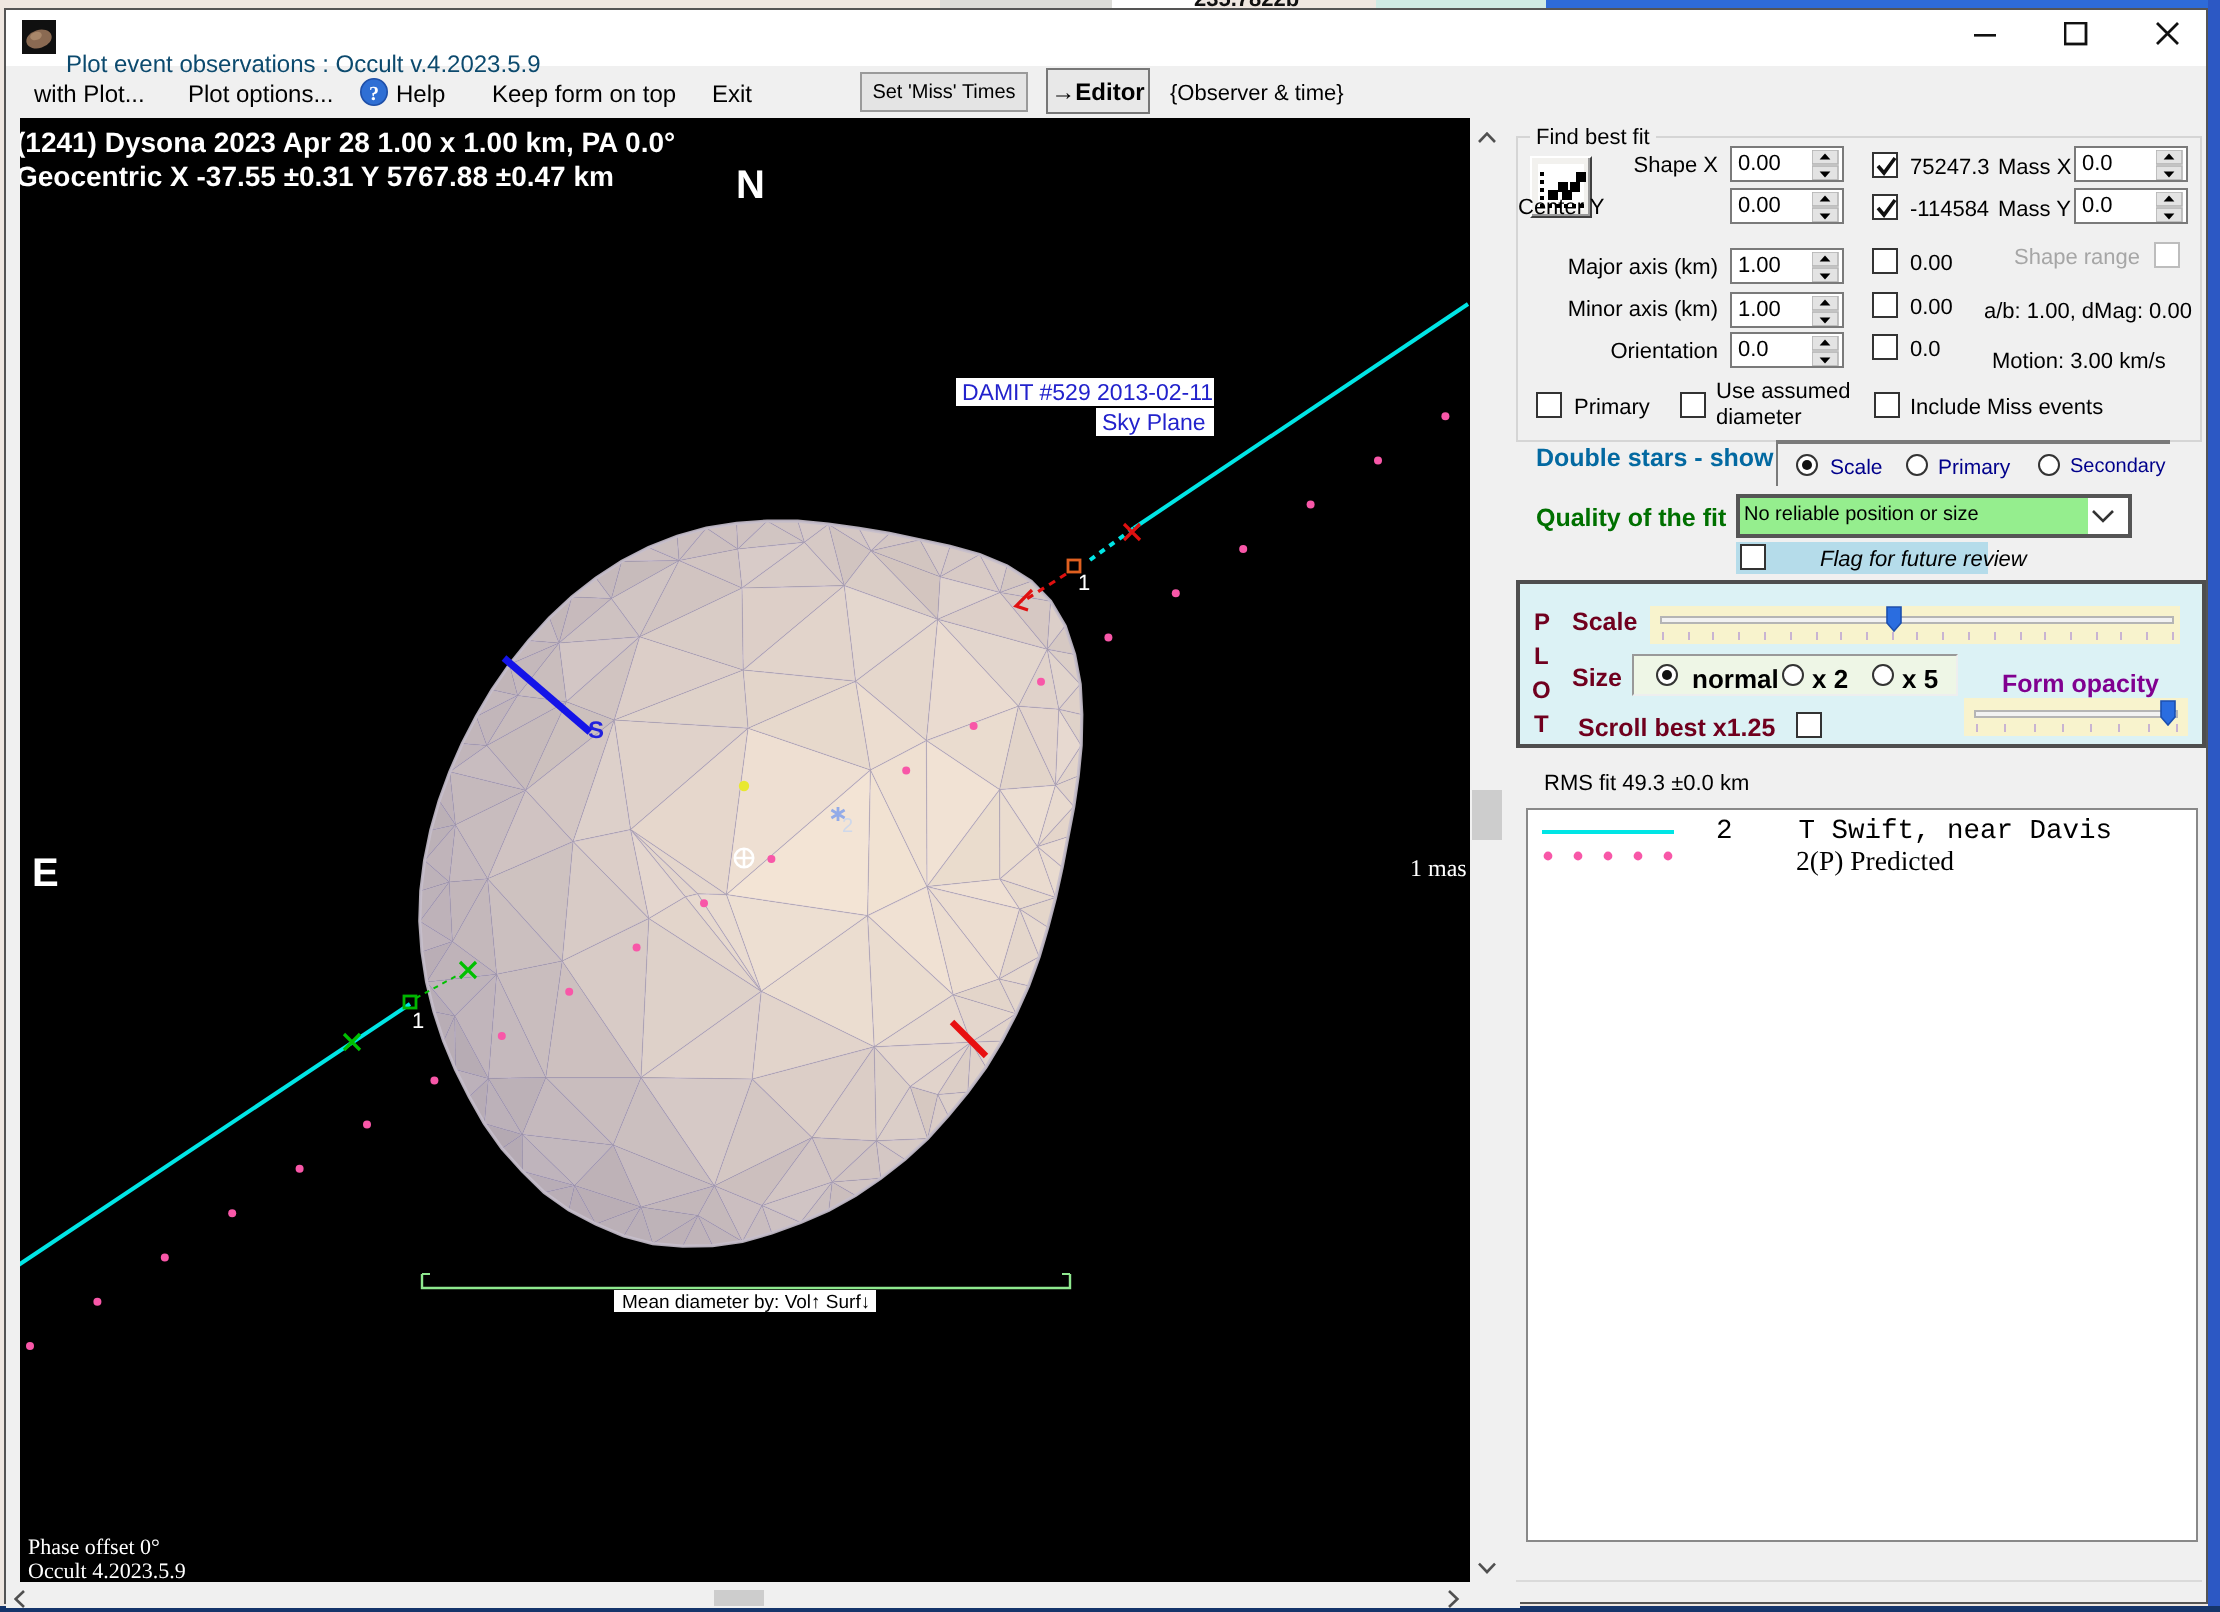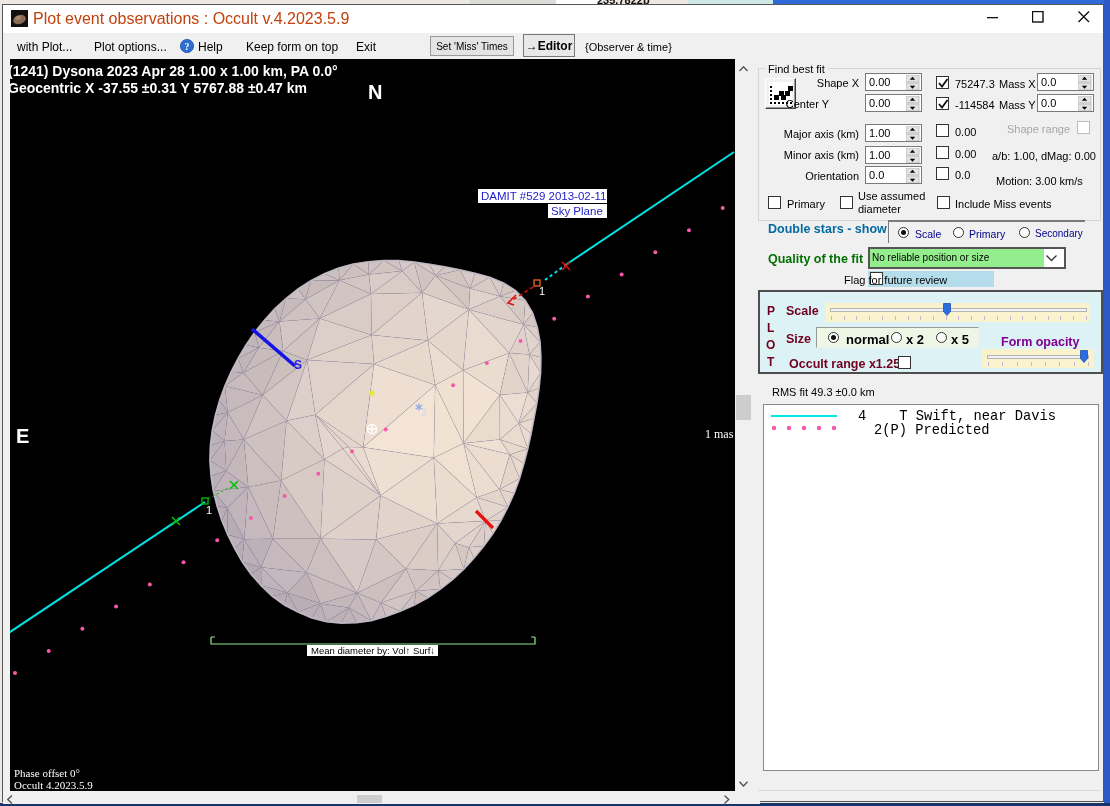--- a/index.html
+++ b/index.html
@@ -23,21 +23,21 @@
 <div class="abs" style="left:0;top:803px;width:1110px;height:3px;background:#15356b"></div>
 
 <div class="abs" style="left:2px;top:4px;width:1102px;height:798px;background:#f0f0f0;border:1px solid #555"></div>
 
 <div class="abs" style="left:3px;top:5px;width:1100px;height:28px;background:#fff"></div>
 <svg class="abs" style="left:11px;top:10px" width="17" height="17">
     <rect width="17" height="17" fill="#101010"></rect>
     <ellipse cx="8.5" cy="9.5" rx="6.5" ry="4.5" fill="#8a6a52" transform="rotate(-18 8.5 9.5)"></ellipse>
     <ellipse cx="7" cy="8" rx="3" ry="2" fill="#a8876a" transform="rotate(-18 7 8)"></ellipse>
   </svg>
-<div class="abs" style="left:33px;top:10px;font-size:16px;color:#c2410c">Plot event observations : Occult v.4.2023.5.9</div>
+<div class="abs" style="left:33px;top:25px;font-size:12px;color:#0c4a6e">Plot event observations : Occult v.4.2023.5.9</div>
 <svg class="abs" style="left:987px;top:17px" width="12" height="2">
     <rect width="11" height="1.3" fill="#111"></rect>
   </svg>
 <svg class="abs" style="left:1032px;top:11px" width="12" height="12">
     <rect x="0.5" y="0.5" width="10.5" height="10.5" fill="none" stroke="#111" stroke-width="1.4"></rect>
   </svg>
 <svg class="abs" style="left:1078px;top:11px" width="12" height="12">
     <path d="M0.5 0.5 L11 11 M11 0.5 L0.5 11" stroke="#111" stroke-width="1.4"></path>
   </svg>
 
@@ -359,21 +359,21 @@
         <rect x="20" y="23" width="2" height="2"></rect>
         <rect x="24" y="23" width="2" height="2"></rect>
         <rect x="8" y="16" width="5" height="5"></rect>
         <rect x="13" y="12" width="5" height="5"></rect>
         <rect x="15" y="16" width="5" height="5"></rect>
         <rect x="19" y="12" width="5" height="5"></rect>
         <rect x="22" y="7" width="5" height="5"></rect>
       </g>
     </svg></div>
 <div class="lbl" style="left:759px;top:77px;width:100px;text-align:right">Shape X</div>
-<div class="lbl" style="left:729px;top:98px;width:100px;text-align:right">Center Y</div>
+<div class="lbl" style="left:759px;top:98px;width:100px;">Center Y</div>
 <div class="lbl" style="left:759px;top:128px;width:100px;text-align:right">Major axis (km)</div>
 <div class="lbl" style="left:759px;top:149px;width:100px;text-align:right">Minor axis (km)</div>
 <div class="lbl" style="left:759px;top:170px;width:100px;text-align:right">Orientation</div>
 
 <div class="fld" style="left:865px;top:73px">0.00<span class="spin">
       <svg width="14" height="15" style="position:absolute;left:0;top:0">
         <rect x="0" y="0" width="13" height="7" fill="#e3e3e3" stroke="#b5b5b5" stroke-width="0.8"></rect>
         <rect x="0" y="8" width="13" height="7" fill="#e3e3e3" stroke="#b5b5b5" stroke-width="0.8"></rect>
         <path d="M3.8 4.8 L6.5 1.8 L9.2 4.8 Z" fill="#000"></path>
         <path d="M3.8 10.8 L6.5 13.8 L9.2 10.8 Z" fill="#000"></path>
@@ -471,21 +471,21 @@
 <div class="lbl bold" style="left:768px;top:252px;font-size:12.5px;color:#007000">Quality of the fit</div>
 <div class="abs" style="left:868px;top:247px;width:198px;height:22px;background:#fff;border:2px solid #555"></div>
 <div class="abs" style="left:870px;top:249px;width:174px;height:18px;background:#95ee8e"></div>
 <div class="lbl" style="left:872px;top:252px;font-size:10px">No reliable position or size</div>
 <svg class="abs" style="left:1046px;top:255px" width="11" height="7">
     <path d="M0.5 0.5 L5.5 5.5 L10.5 0.5" fill="none" stroke="#333" stroke-width="1.3"></path>
   </svg>
 
 <div class="abs" style="left:868px;top:271px;width:126px;height:16px;background:#b5dcea"></div>
 <div class="cb" style="left:870px;top:272px;width:13px;height:13px"></div>
-<div class="lbl" style="left:844px;top:274px;font-size:11px;">Flag for future review</div>
+<div class="lbl" style="left:910px;top:274px;font-size:11px;font-style:italic">Flag for future review</div>
 
 <div class="abs" style="left:758px;top:290px;width:345px;height:84px;background:#dcf2f5;border:2px solid #4e4e4e"></div>
 <div class="lbl bold" style="left:767px;top:304px;color:#70001e;font-size:12px">P</div>
 <div class="lbl bold" style="left:767px;top:321px;color:#70001e;font-size:12px">L</div>
 <div class="lbl bold" style="left:766px;top:338px;color:#70001e;font-size:12px">O</div>
 <div class="lbl bold" style="left:767px;top:355px;color:#70001e;font-size:12px">T</div>
 <div class="lbl bold" style="left:786px;top:304px;color:#70001e;font-size:12.5px">Scale</div>
 <div class="abs" style="left:825px;top:303px;width:265px;height:19px;background:#f8f3cd"></div>
 <div class="abs" style="left:830px;top:308px;width:257px;height:4px;background:#f2f2f2;border:1px solid #b5b5b5"></div>
 <svg class="abs" style="left:943px;top:303px" width="8" height="13">
@@ -527,31 +527,31 @@
     <path d="M0.5 0.5 H7.5 V8.5 L4 12.5 L0.5 8.5 Z" fill="#2a6de0" stroke="#1b4fb0" stroke-width="0.8"></path>
   </svg>
 <div class="abs" style="left:988px;top:362px;width:1px;height:3.5px;background:#c9b4d2"></div>
 <div class="abs" style="left:1002px;top:362px;width:1px;height:3.5px;background:#c9b4d2"></div>
 <div class="abs" style="left:1017px;top:362px;width:1px;height:3.5px;background:#c9b4d2"></div>
 <div class="abs" style="left:1031px;top:362px;width:1px;height:3.5px;background:#c9b4d2"></div>
 <div class="abs" style="left:1045px;top:362px;width:1px;height:3.5px;background:#c9b4d2"></div>
 <div class="abs" style="left:1059px;top:362px;width:1px;height:3.5px;background:#c9b4d2"></div>
 <div class="abs" style="left:1074px;top:362px;width:1px;height:3.5px;background:#c9b4d2"></div>
 <div class="abs" style="left:1088px;top:362px;width:1px;height:3.5px;background:#c9b4d2"></div>
-<div class="lbl bold" style="left:789px;top:357px;color:#70001e;font-size:12.5px">Occult range x1.25</div>
+<div class="lbl bold" style="left:789px;top:357px;color:#70001e;font-size:12.5px">Scroll best x1.25</div>
 <div class="cb" style="left:898px;top:356px"></div>
 
 <div class="lbl" style="left:772px;top:386px">RMS fit 49.3 ±0.0 km</div>
 
 <div class="abs" style="left:763px;top:404px;width:336px;height:367px;background:#fff;border:1px solid #898989"></div>
 <div class="abs" style="left:771px;top:415px;width:66px;height:2px;background:#00e5e5"></div>
-<div class="abs" style="left:858px;top:409px;font-family:'Liberation Mono',monospace;font-size:13.75px;white-space:pre">4    T Swift, near Davis</div>
+<div class="abs" style="left:858px;top:409px;font-family:'Liberation Mono',monospace;font-size:13.75px;white-space:pre">2    T Swift, near Davis</div>
 <svg class="abs" style="left:771px;top:425px" width="70" height="6">
     <g fill="#f857a8">
       <circle cx="3" cy="3" r="2.2"></circle>
       <circle cx="18" cy="3" r="2.2"></circle>
       <circle cx="33" cy="3" r="2.2"></circle>
       <circle cx="48" cy="3" r="2.2"></circle>
       <circle cx="63" cy="3" r="2.2"></circle>
     </g>
   </svg>
-<div class="abs" style="left:874px;top:423px;font-family:Liberation Mono, monospace;font-size:13.75px;white-space:pre">2(P) Predicted</div>
+<div class="abs" style="left:898px;top:423px;font-family:Liberation Serif, serif;font-size:13.75px;white-space:pre">2(P) Predicted</div>
 <div class="abs" style="left:758px;top:790px;width:343px;height:1px;background:#dadada"></div>
 
 </body></html>

